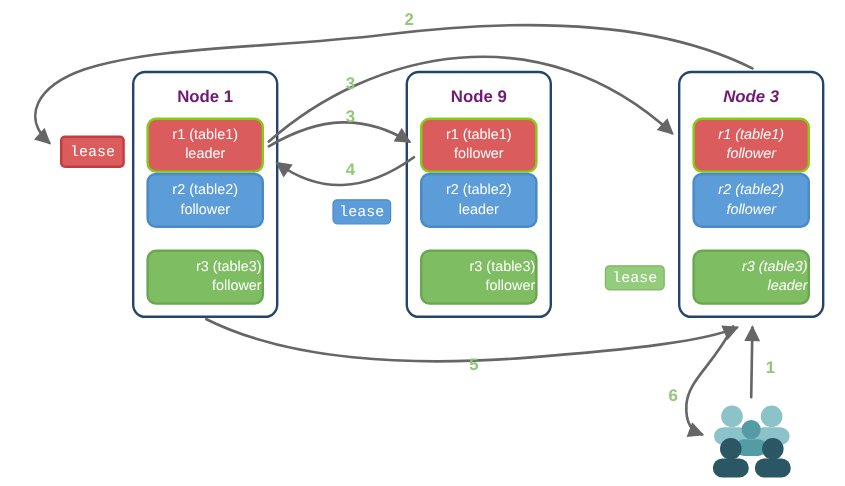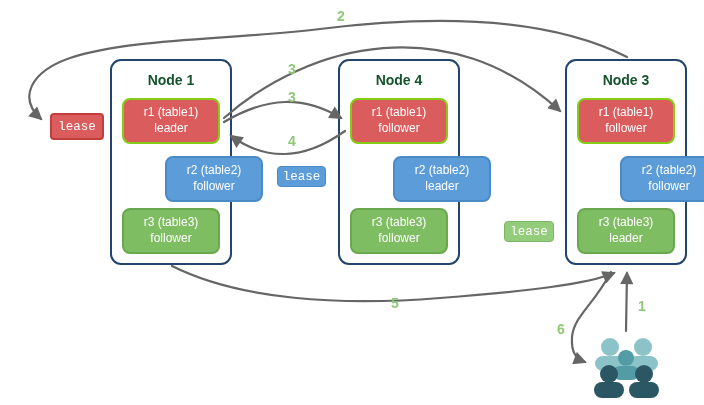--- a/index.html
+++ b/index.html
@@ -5,30 +5,30 @@
   html,body{margin:0;padding:0;background:#fff;}
   .canvas{
     position:relative;width:704px;height:405px;background:#fff;overflow:hidden;
     font-family:"Liberation Sans","DejaVu Sans",sans-serif;
   }
   .arrow-layer{position:absolute;left:0;top:0;width:704px;height:405px;pointer-events:none;z-index:6;}
   .node{
     position:absolute;top:59px;width:118px;height:202px;background:#fff;
     border:2px solid #23456b;border-radius:11px;z-index:3;
   }
-  .node-title{text-align:center;margin-top:11px;font-weight:bold;font-size:14px;color:#14532d;}
+  .node-title{text-align:center;margin-top:11px;font-weight:bold;font-size:14px;color:#701a75;}
   .replica{
     position:absolute;left:10px;width:94px;height:42px;border-radius:8px;
     color:#fff;font-size:12px;line-height:1.3;text-align:center;
     display:flex;flex-direction:column;justify-content:center;z-index:4;
   }
-  .replica.r1{top:37px;} .replica.r2{top:95px;margin-left:43px;} .replica.r3{top:147px;}
+  .replica.r1{top:37px;} .replica.r2{top:83px;} .replica.r3{top:147px;}
   .replica.red{background:#db5c5c;border:2px solid #84cc16;}
   .replica.blue{background:#5c9cd9;border:2px solid #4a8bc6;}
-  .replica.green{background:#7fbd62;border:2px solid #69a84e;}
+  .replica.green{background:#7fbd62;border:2px solid #69a84e;align-items:flex-end;}
   .lease{
     position:absolute;color:#fff;font-size:12.5px;border-radius:4px;
     display:flex;align-items:center;justify-content:center;z-index:4;font-family:Liberation Mono, monospace;
   }
   .lease.red{left:50px;top:113px;width:50px;height:23px;background:#db5c5c;border:2px solid #c43d3d;}
   .lease.blue{left:277px;top:166px;width:47px;height:19px;background:#5c9cd9;border:1px solid #4a8bc6;}
   .lease.green{left:504px;top:221px;width:48px;height:19px;background:#93cc7b;border:1px solid #7db566;}
   .step{
     position:absolute;font-weight:bold;font-size:14px;color:#8fc878;z-index:7;
     width:14px;text-align:center;
@@ -50,36 +50,36 @@
       <div>r2 (table2)</div>
       <div>follower</div>
     </div>
     <div class="replica r3 green">
       <div>r3 (table3)</div>
       <div>follower</div>
     </div>
   </div>
 
   <div class="node" style="left:338px;">
-    <div class="node-title">Node 4</div>
+    <div class="node-title">Node 9</div>
     <div class="replica r1 red">
       <div>r1 (table1)</div>
       <div>follower</div>
     </div>
     <div class="replica r2 blue">
       <div>r2 (table2)</div>
       <div>leader</div>
     </div>
     <div class="replica r3 green">
       <div>r3 (table3)</div>
       <div>follower</div>
     </div>
   </div>
 
-  <div class="node" style="left:565px;">
+  <div class="node" style="left:565px;font-style:italic;">
     <div class="node-title">Node 3</div>
     <div class="replica r1 red">
       <div>r1 (table1)</div>
       <div>follower</div>
     </div>
     <div class="replica r2 blue">
       <div>r2 (table2)</div>
       <div>follower</div>
     </div>
     <div class="replica r3 green">

